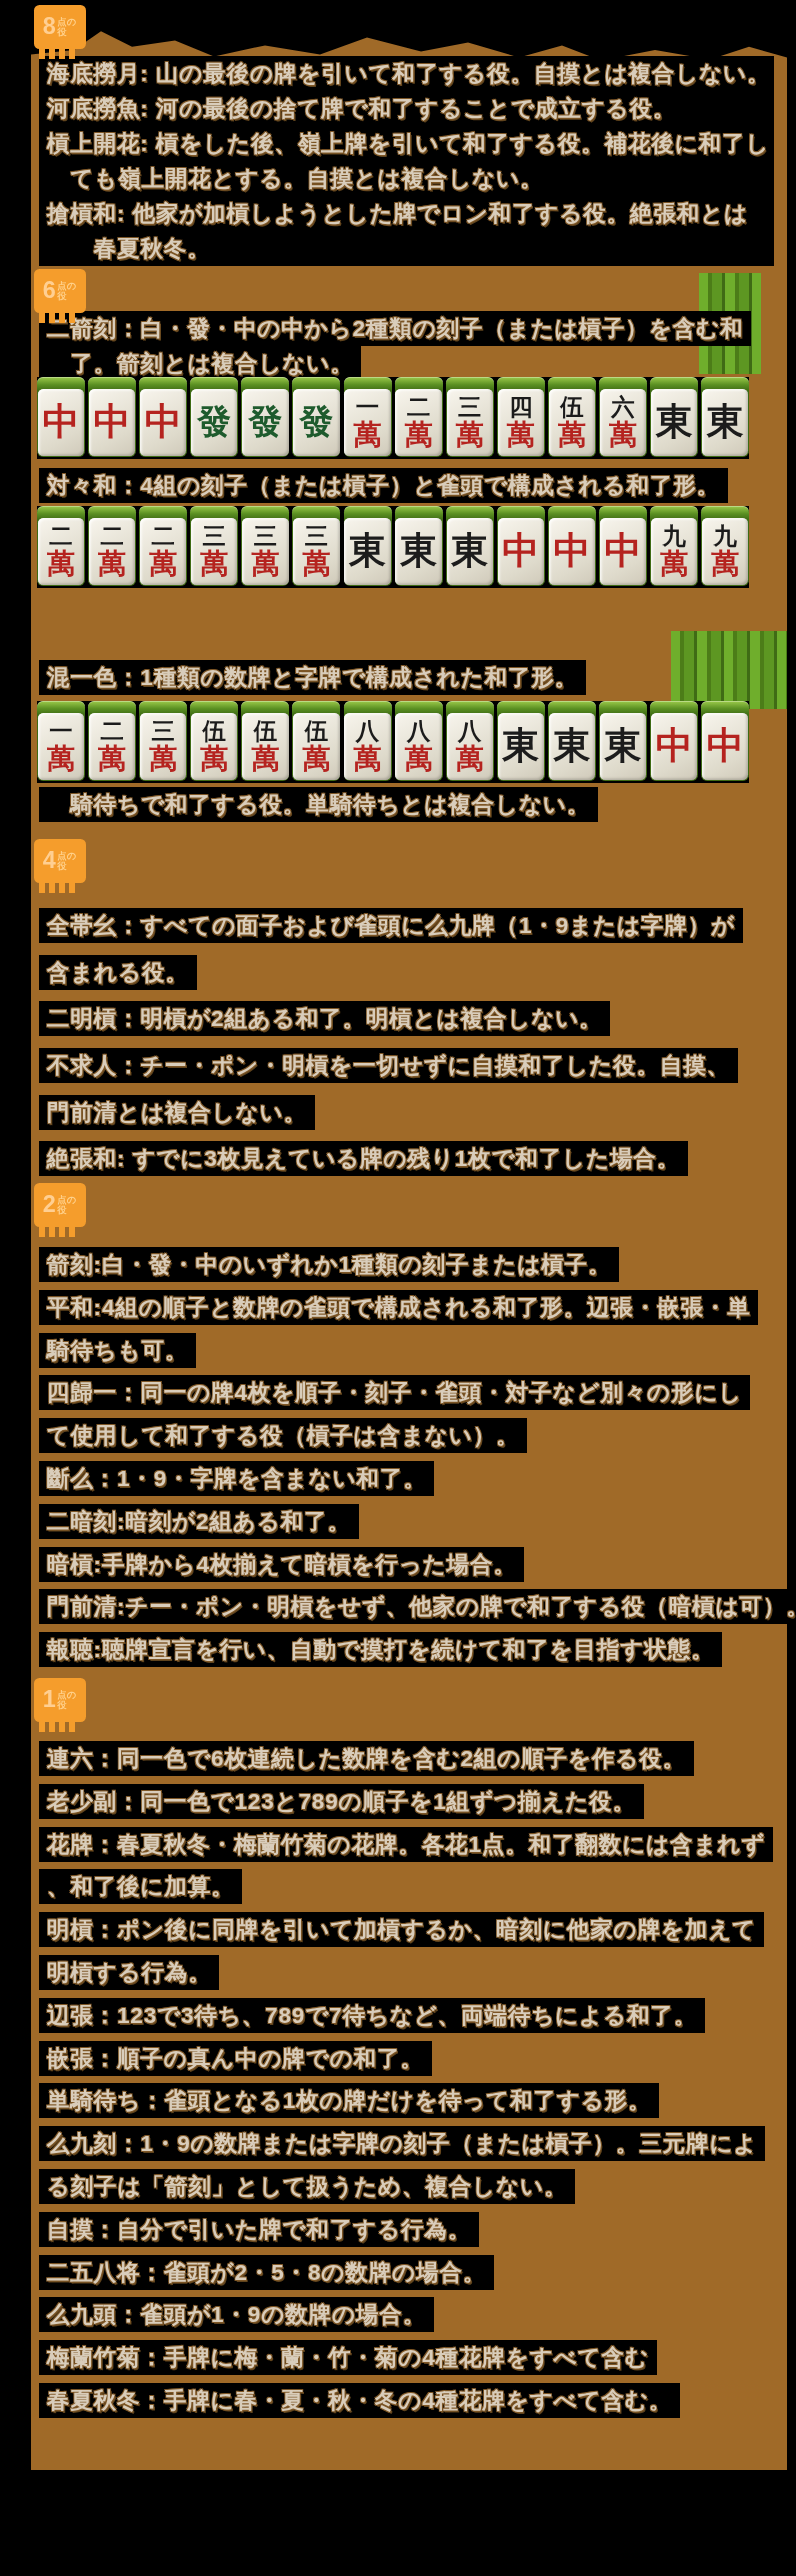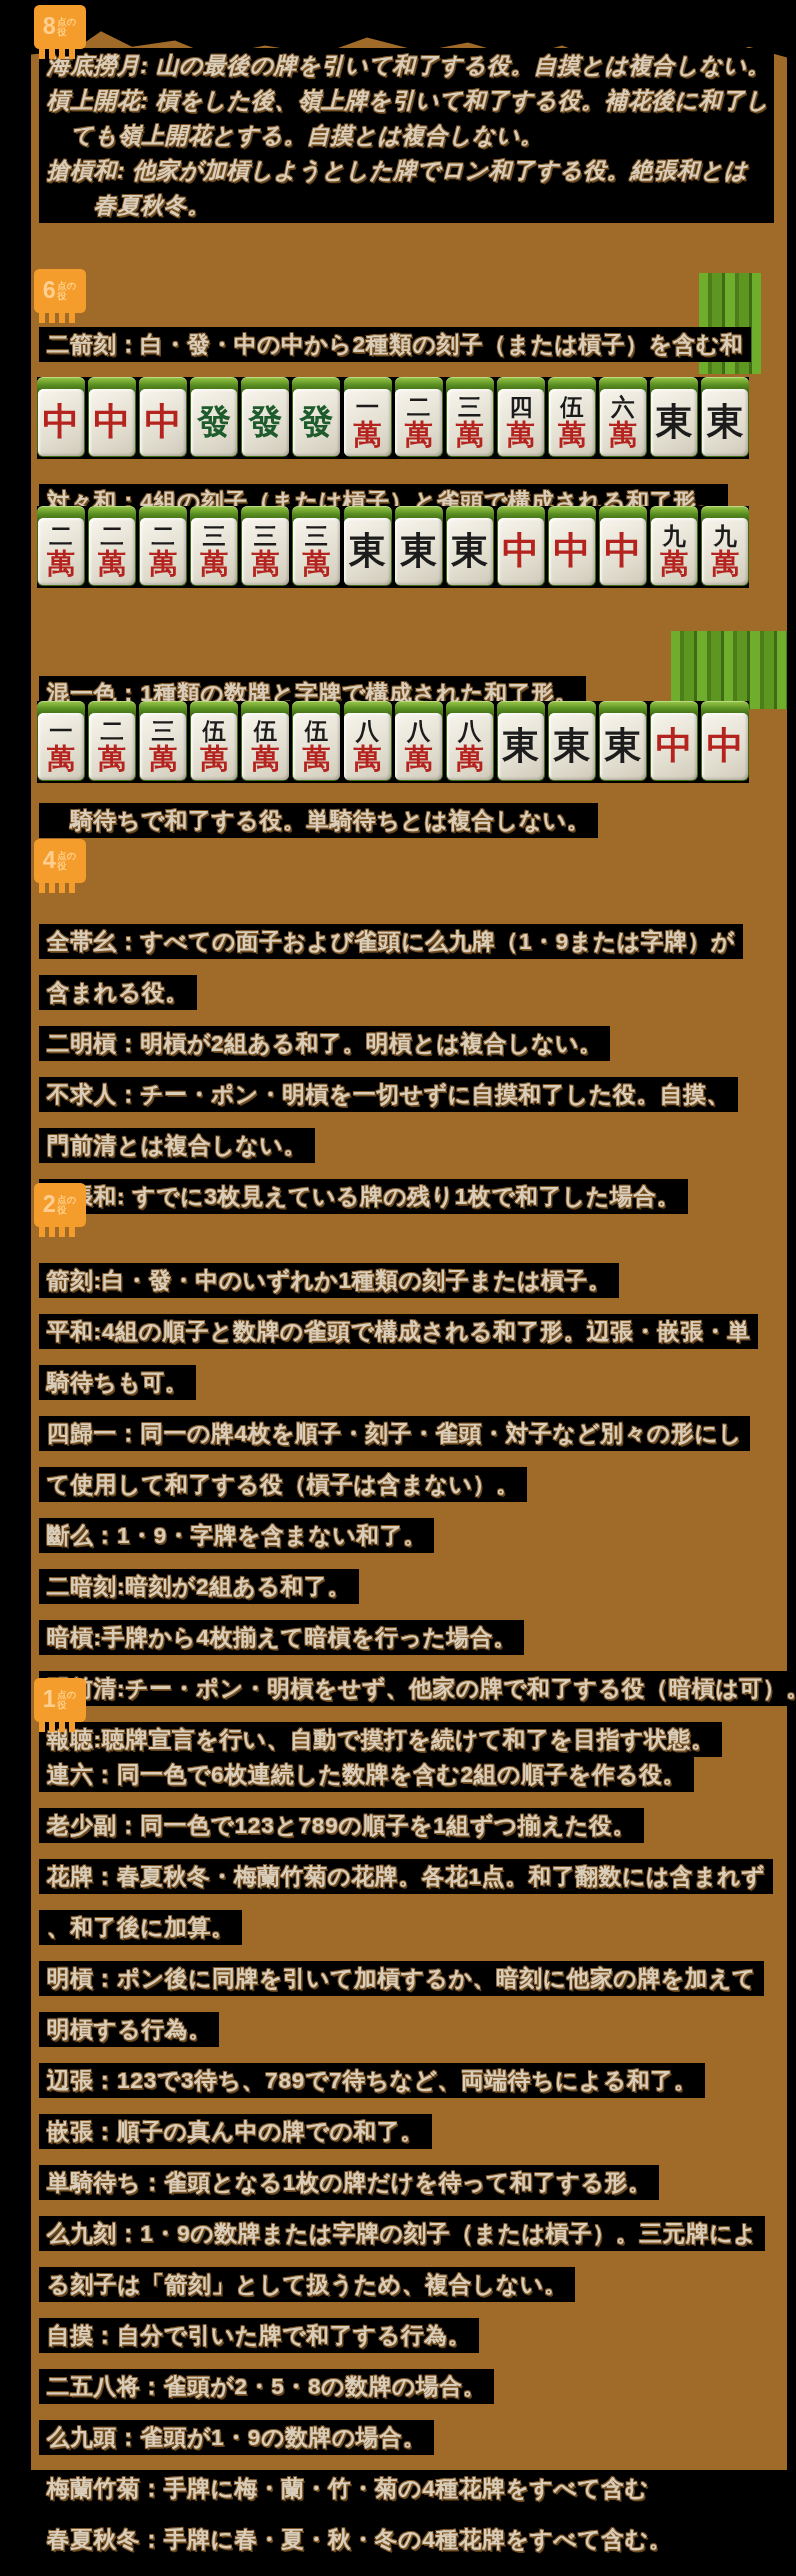--- a/index.html
+++ b/index.html
@@ -17,21 +17,21 @@
   .badge-suffix{display:inline-block;width:20px;font-size:9.4px;line-height:10px;color:#ffd08a;
                 word-break:break-all;font-weight:bold;}
   .badge-fringe{position:absolute;left:4.7px;right:7.8px;bottom:-10px;height:10px;
      background:repeating-linear-gradient(90deg,#f59d2c 0 5.5px,rgba(0,0,0,0) 5.5px 10px);}
   
   .block{position:absolute;left:39px;width:735px;z-index:2;}
   .bar{font-weight:bold;font-size:22.6px;line-height:35px;height:35px;letter-spacing:0.8px;
        color:#d9cdbb;background:#000;padding:0 7.8px;white-space:nowrap;overflow:hidden;
        text-shadow:0.8px 0.8px 0 #7d5626,-0.8px -0.8px 0 #7d5626,0.8px -0.8px 0 #7d5626,-0.8px 0.8px 0 #7d5626,1.6px 1.6px 0 #5f431d;}
   .full .bar{display:block;}
-  .fit  .bar{display:table;margin-top:16px;}
+  .fit  .bar{display:table;}
   .step60 .bar{margin-bottom:11.7px;}
   .step55 .bar{margin-bottom:7.8px;}
   
   .tiles{position:absolute;left:37px;display:flex;gap:3.1px;background:#000;padding-bottom:2.3px;z-index:2;}
   .tile{position:relative;width:48px;height:80px;border-radius:6.2px;
         background:linear-gradient(180deg,#9ccb4b 0,#5a8f22 7.8px,#3f6b15 14px);
         box-shadow:inset 0 0.8px 0 rgba(255,255,255,.45);}
   .face{position:absolute;left:0.8px;right:0.8px;top:11.7px;bottom:0.8px;border-radius:5.5px;
         background:linear-gradient(150deg,#f8f5ed,#dedacb 70%,#cfc9b9);
         box-shadow:inset -1.6px -1.6px 2.3px rgba(0,0,0,.18),inset 1.6px 1.6px 2.3px rgba(255,255,255,.85);
@@ -42,21 +42,21 @@
   .c-man .g-bot{font-size:28px;line-height:30px;color:#b5231f;}
   .c-red .g-top{font-size:37px;color:#b5231f;}
   .c-green .g-top{font-size:34px;color:#1e5b2d;}
   .c-black .g-top{font-size:37px;color:#1c1c1c;}
   
   .bamboo{position:absolute;z-index:1;
      background:repeating-linear-gradient(90deg,#6fae2c 0 9.4px,#4c7d18 9.4px 13.3px,#5d9722 13.3px 23.4px,#3f6b15 23.4px 26.5px);}
   #bamboo-1{left:699px;top:273px;width:62px;height:101px;}
   #bamboo-2{left:671px;top:631px;width:116px;height:78px;}
   
-  #block-8{top:48px;font-style:italic;}
+  #block-8{top:56px;}
   #badge-8{top:4.7px;}  #badge-6{top:269px;} #badge-4{top:839px;} #badge-2{top:1183px;} #badge-1{top:1678px;}
   #block-nijanko{top:311px;} #tiles-1{top:377px;}
   #block-toitoi{top:468px;text-align:right;}  #tiles-2{top:506px;}
   #block-nianko{top:610px;}  #block-honitsu{top:660px;} #tiles-3{top:701px;}
   #block-chanchin{top:787px;}
   #block-4{top:908px;}
   #block-2{top:1247px;}
   #block-1{top:1741px;}
 </style>
 </head>
@@ -90,20 +90,21 @@
   </div>
   <div class="badge" id="badge-1">
     <span class="badge-num">1</span>
     <span class="badge-suffix">点の役</span>
     <span class="badge-fringe"></span>
   </div>
 
   <div class="block full" id="block-8">
 
   <div class="bar">海底撈月: 山の最後の牌を引いて和了する役。自摸とは複合しない。</div>
+      <div class="bar">河底撈魚: 河の最後の捨て牌で和了することで成立する役。</div>
       <div class="bar">槓上開花: 槓をした後、嶺上牌を引いて和了する役。補花後に和了し</div>
       <div class="bar">　ても嶺上開花とする。自摸とは複合しない。</div>
       <div class="bar">搶槓和: 他家が加槓しようとした牌でロン和了する役。絶張和とは</div>
       <div class="bar">　　春夏秋冬。</div>
     </div>
 
   <div class="block fit" id="block-nijanko">
 
   <div class="bar">二箭刻：白・發・中の中から2種類の刻子（または槓子）を含む和</div>
       <div class="bar">　了。箭刻とは複合しない。</div>

